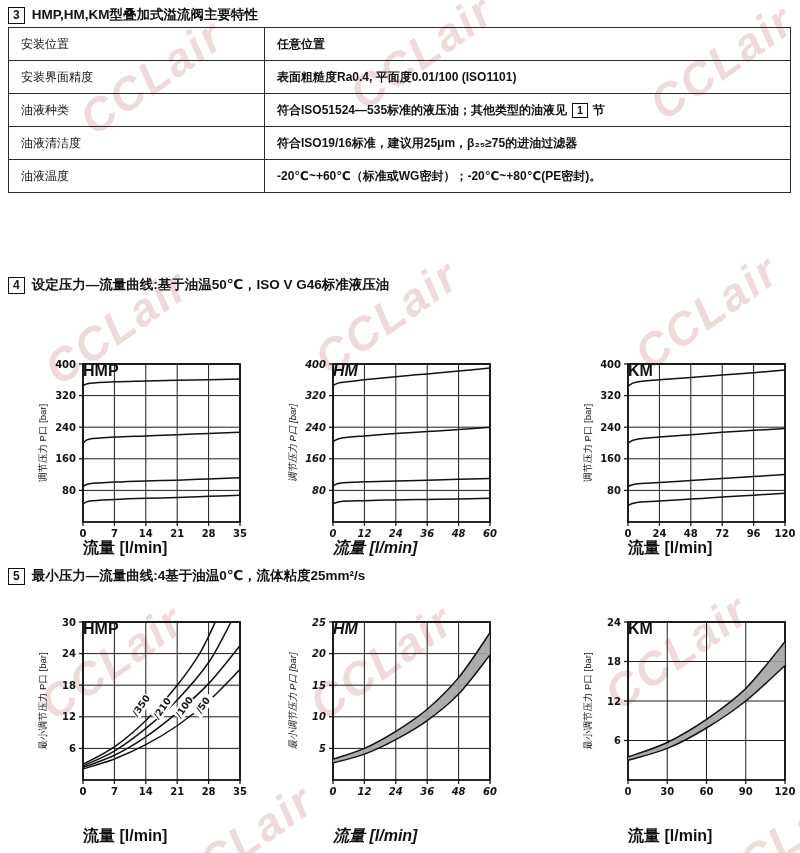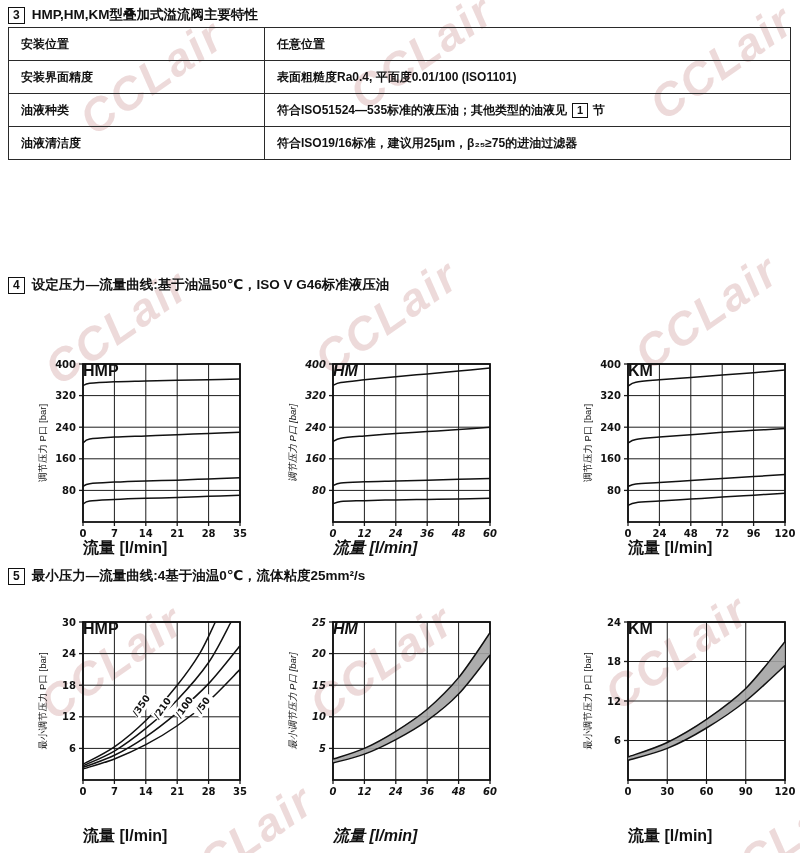--- a/index.html
+++ b/index.html
@@ -13,21 +13,21 @@
            font-size:13.5px;z-index:2;white-space:nowrap;}
   .numbox{display:inline-block;border:1.6px solid #111;padding:0 4px;font-weight:bold;
           font-size:12px;line-height:15px;background:#fff;}
   #h3{top:6px;left:8px;}
   #h4{top:276px;left:8px;}
   #h5{top:567px;left:8px;}
   
   .spec-table{position:absolute;top:27px;left:8px;width:783px;border-collapse:collapse;z-index:1;}
   .spec-table td{border:1.2px solid #2a2a2a;height:32px;padding:0 12px;font-size:12px;
                  vertical-align:middle;background:transparent;}
-  .spec-table td.lbl{width:231px;font-weight:bold;}
+  .spec-table td.lbl{width:231px;font-weight:normal;}
   .spec-table td.val{font-weight:bold;}
   .inlinebox{display:inline-block;border:1.2px solid #111;padding:0 3.5px;margin:0 2px;
              font-size:11px;line-height:13px;font-weight:bold;}
   
   .chart{position:absolute;width:230px;height:245px;z-index:1;}
   .row4{top:346px;} .row5{top:604px;}
   .col1{left:30px;} .col2{left:280px;font-style:italic;} .col3{left:532px;margin-left:43px;}
   .chart-title{position:absolute;top:16px;left:53px;width:157px;text-align:left;
                font-weight:bold;font-size:16px;}
   svg.plot{position:absolute;top:14px;left:0;overflow:visible;}
@@ -72,20 +72,24 @@
           <td class="val">表面粗糙度Ra0.4, 平面度0.01/100 (ISO1101)</td>
         </tr>
         <tr>
           <td class="lbl">油液种类</td>
           <td class="val">符合ISO51524—535标准的液压油；其他类型的油液见 <span class="inlinebox">1</span> 节</td>
         </tr>
         <tr>
           <td class="lbl">油液清洁度</td>
           <td class="val">符合ISO19/16标准，建议用25μm，β₂₅≥75的进油过滤器</td>
         </tr>
+        <tr>
+          <td class="lbl">油液温度</td>
+          <td class="val">-20℃~+60℃（标准或WG密封）；-20℃~+80℃(PE密封)。</td>
+        </tr>
       </tbody>
   </table>
 
   <div class="heading" id="h4">
     <span class="numbox">4</span>
     <span>设定压力—流量曲线:基于油温50℃，ISO V G46标准液压油</span>
   </div>
 
   <div class="chart row4 col1">
     <div class="chart-title">HMP</div>

